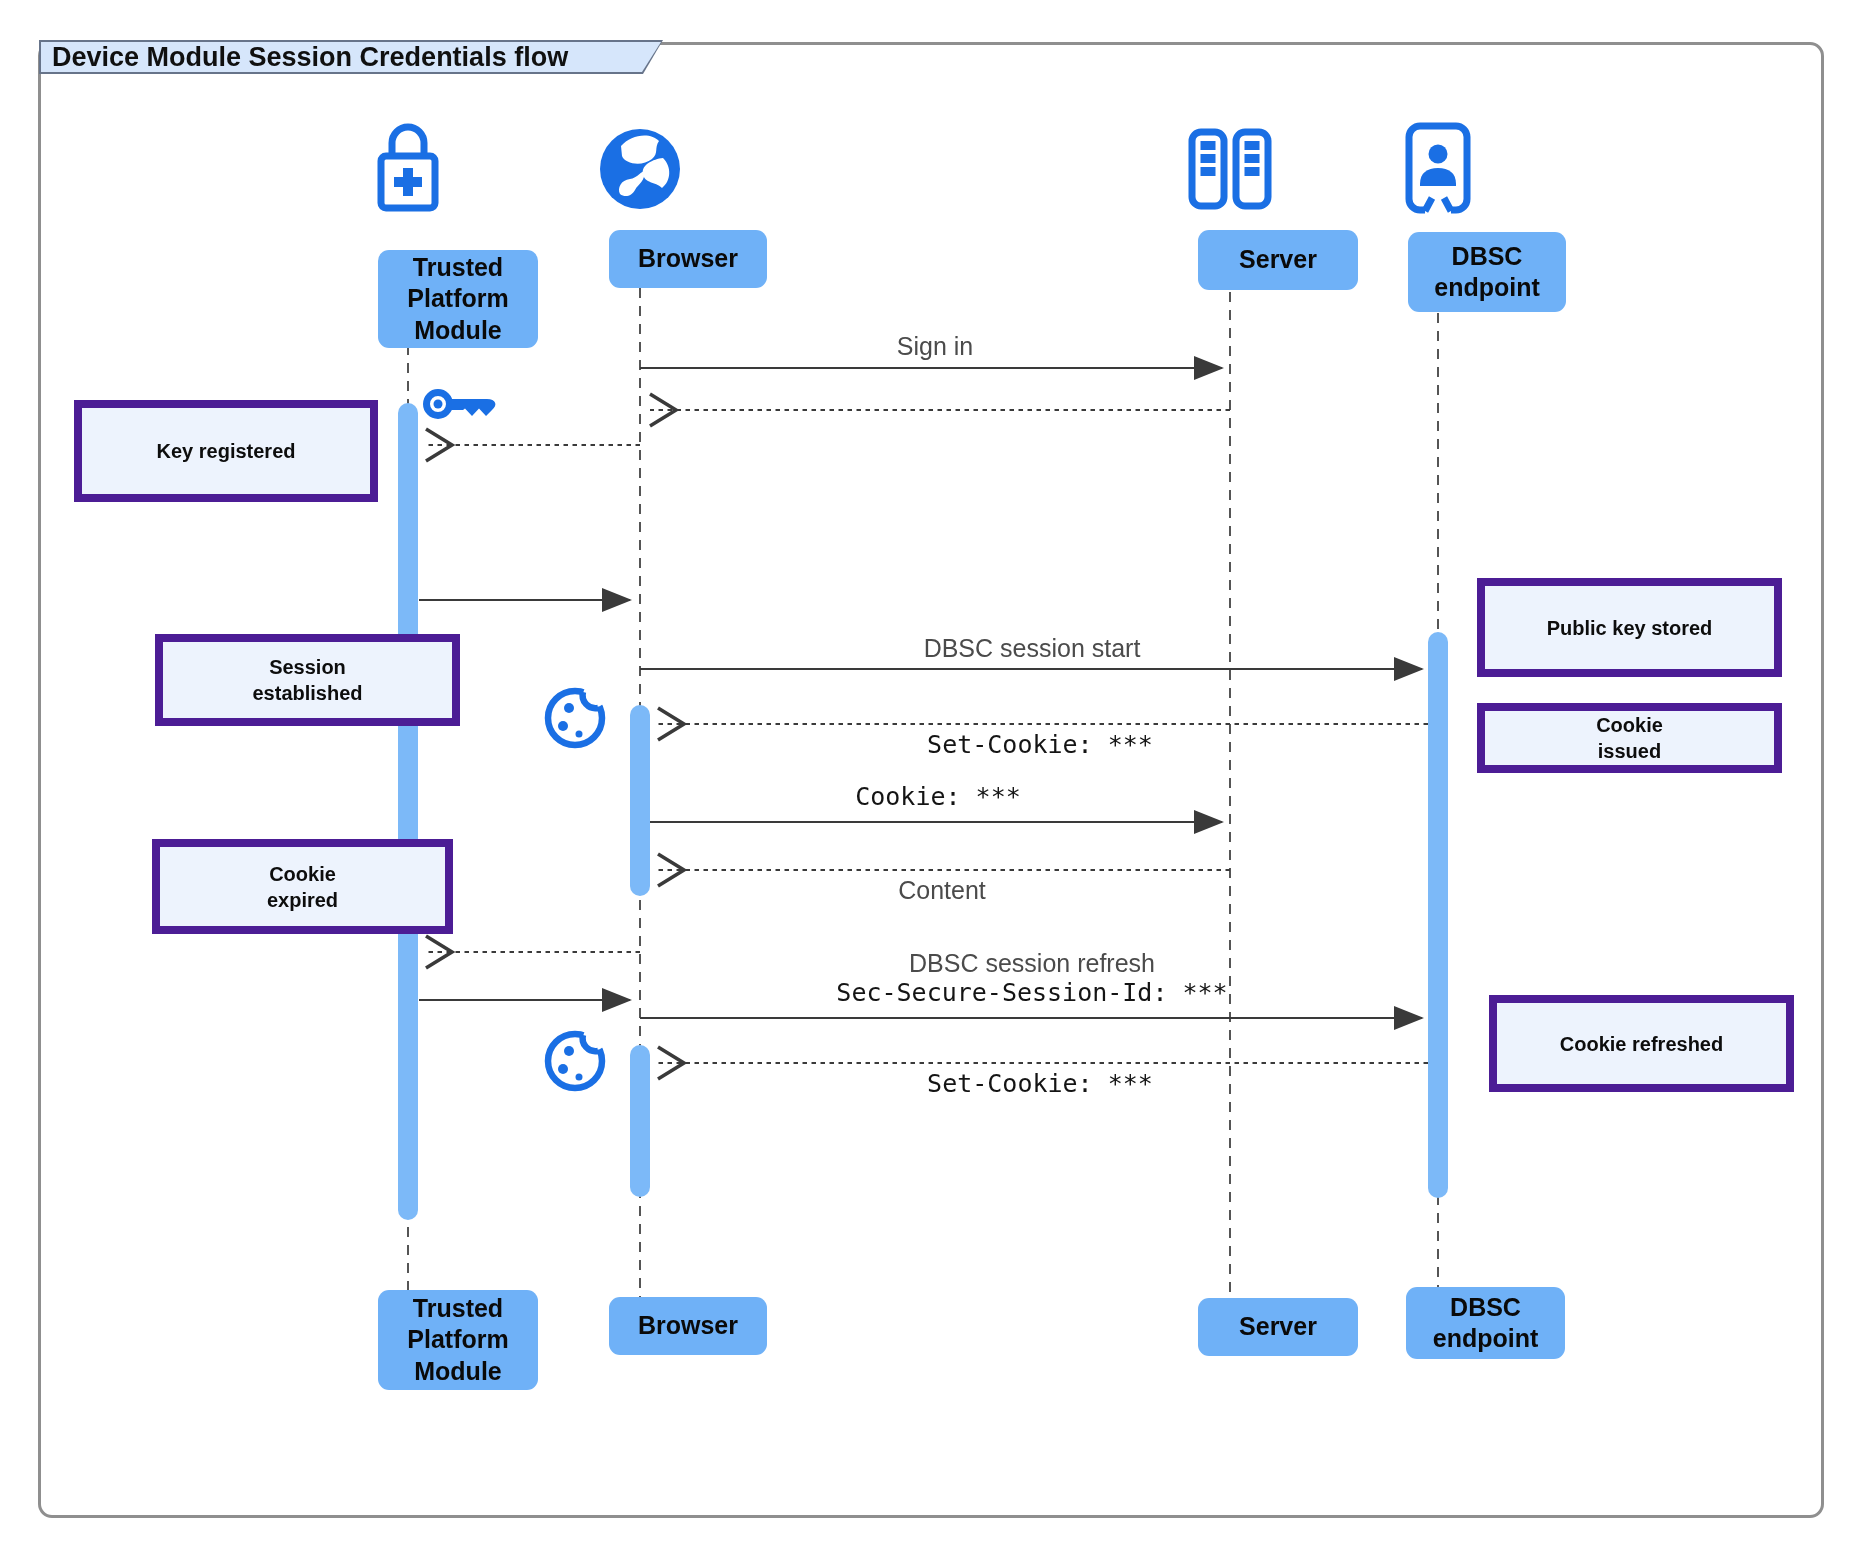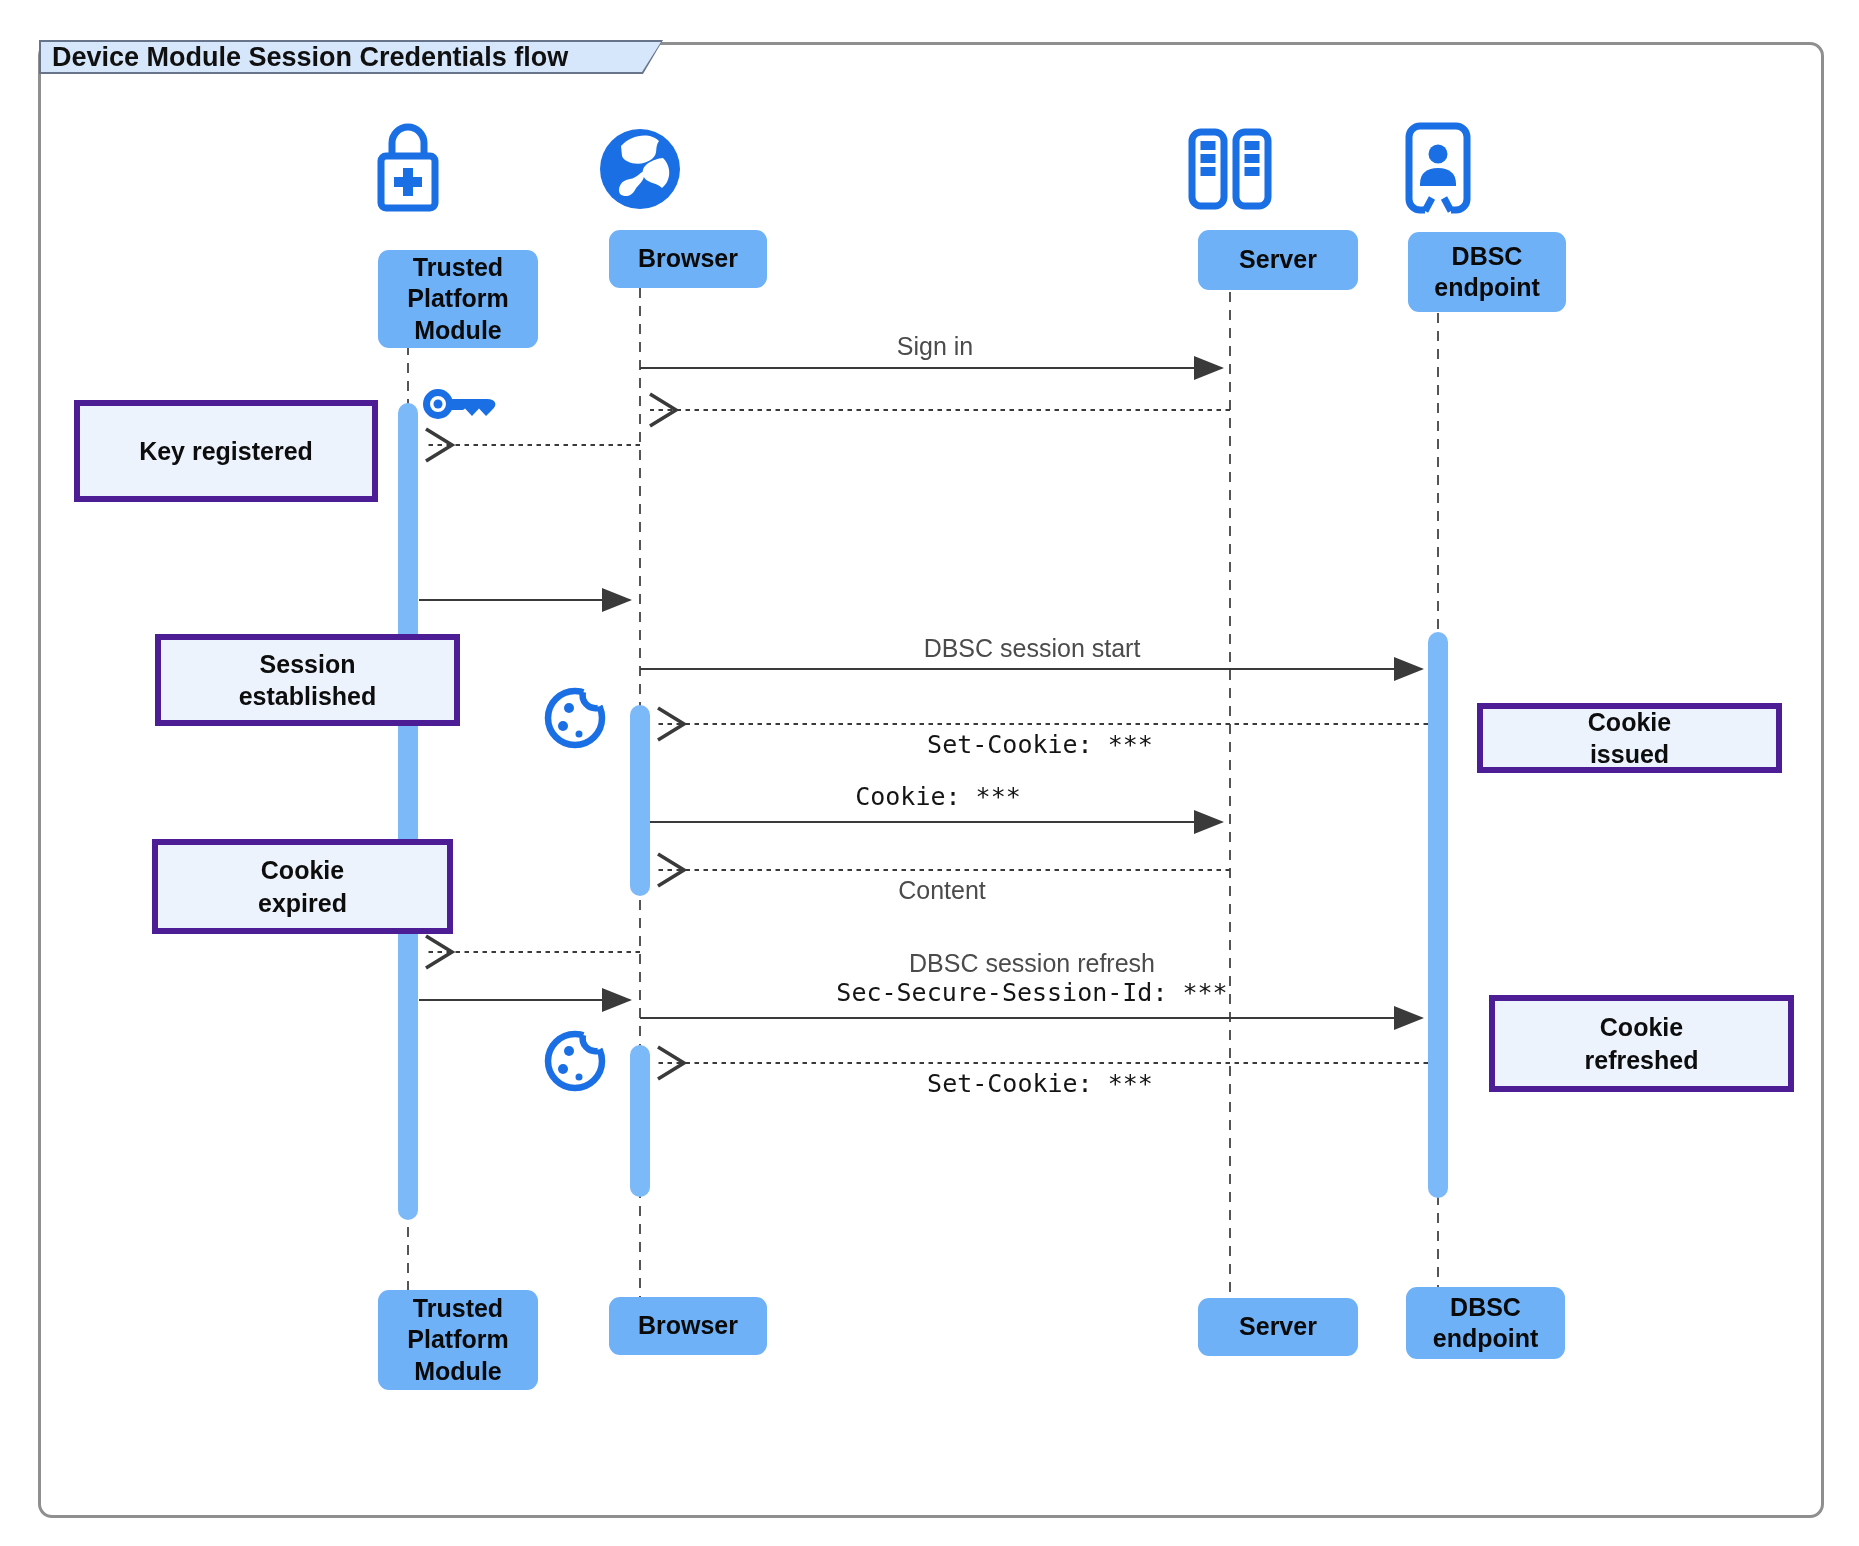--- a/index.html
+++ b/index.html
@@ -10,23 +10,23 @@
   .tab-border{position:absolute;left:39px;top:40px;width:624px;height:34px;
          background:#67748a;clip-path:polygon(0 0,100% 0,calc(100% - 20px) 100%,0 100%);}
   .tab-fill{position:absolute;left:2px;top:2px;width:620px;height:30px;
          background:#d6e6fb;clip-path:polygon(0 0,100% 0,calc(100% - 19px) 100%,0 100%);}
   .title-text{position:absolute;left:52px;top:42px;font-size:27px;font-weight:bold;color:#101010;white-space:nowrap;}
   svg.layer{position:absolute;left:0;top:0;}
   .actor{position:absolute;background:#6fb1f7;border-radius:11px;display:flex;align-items:center;justify-content:center;
          text-align:center;font-weight:bold;font-size:25px;color:#0a0a0a;line-height:1.26;margin-left:48px;}
   .actor span{display:block;}
   .w130 span{max-width:132px;} .w120 span{max-width:122px;}
-  .note{position:absolute;background:#edf3fd;border:6px solid #4c1d95;box-sizing:border-box;
+  .note{position:absolute;background:#edf3fd;border:8px solid #4c1d95;box-sizing:border-box;
         display:flex;align-items:center;justify-content:center;text-align:center;
-        font-weight:bold;font-size:25px;color:#0d0d0d;line-height:1.3;}
+        font-weight:bold;font-size:20px;color:#0d0d0d;line-height:1.3;}
   .msg{position:absolute;transform:translateX(-50%);font-size:25px;color:#4b4b4b;white-space:nowrap;}
   .mono{font-family:"DejaVu Sans Mono",monospace;font-size:25px;color:#141414;}
   .icon{position:absolute;}
 </style>
 </head>
 <body>
 
 <div class="stage">
 
   <div class="frame"></div>
@@ -169,20 +169,23 @@
 
   <div class="note" style="left:74px;top:400px;width:304px;height:102px;">
       <span>Key registered</span>
     </div>
   <div class="note" style="left:155px;top:634px;width:305px;height:92px;">
       <span style="max-width:180px;">Session established</span>
     </div>
   <div class="note" style="left:152px;top:839px;width:301px;height:95px;">
       <span style="max-width:130px;">Cookie expired</span>
     </div>
+  <div class="note" style="left:1477px;top:578px;width:305px;height:99px;">
+      <span>Public key stored</span>
+    </div>
   <div class="note" style="left:1477px;top:703px;width:305px;height:70px;">
       <span style="max-width:110px;">Cookie issued</span>
     </div>
   <div class="note" style="left:1477px;top:995px;width:305px;height:97px;margin-left:12px;">
       <span style="max-width:170px;">Cookie refreshed</span>
     </div>
 
 </div>
 
 </body></html>

